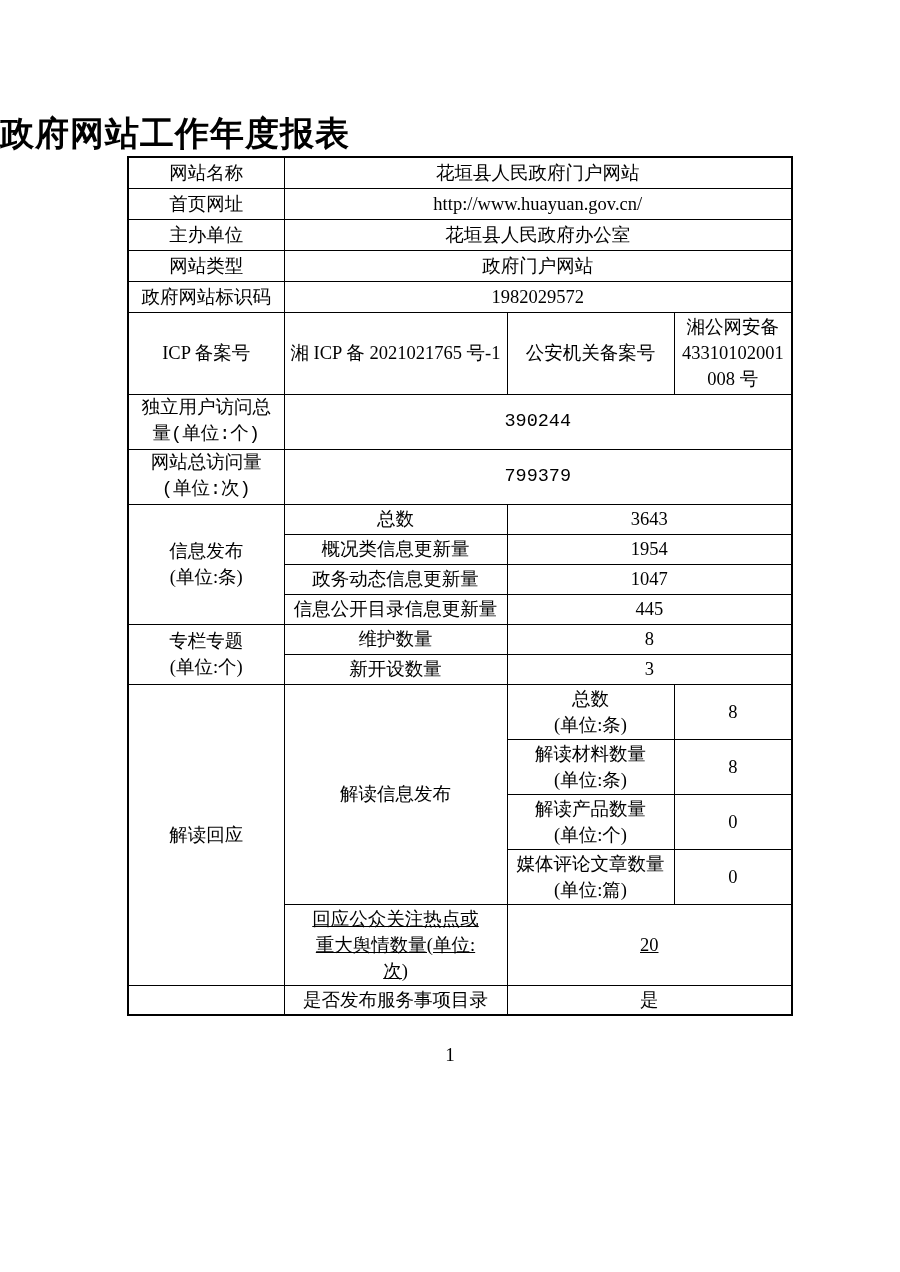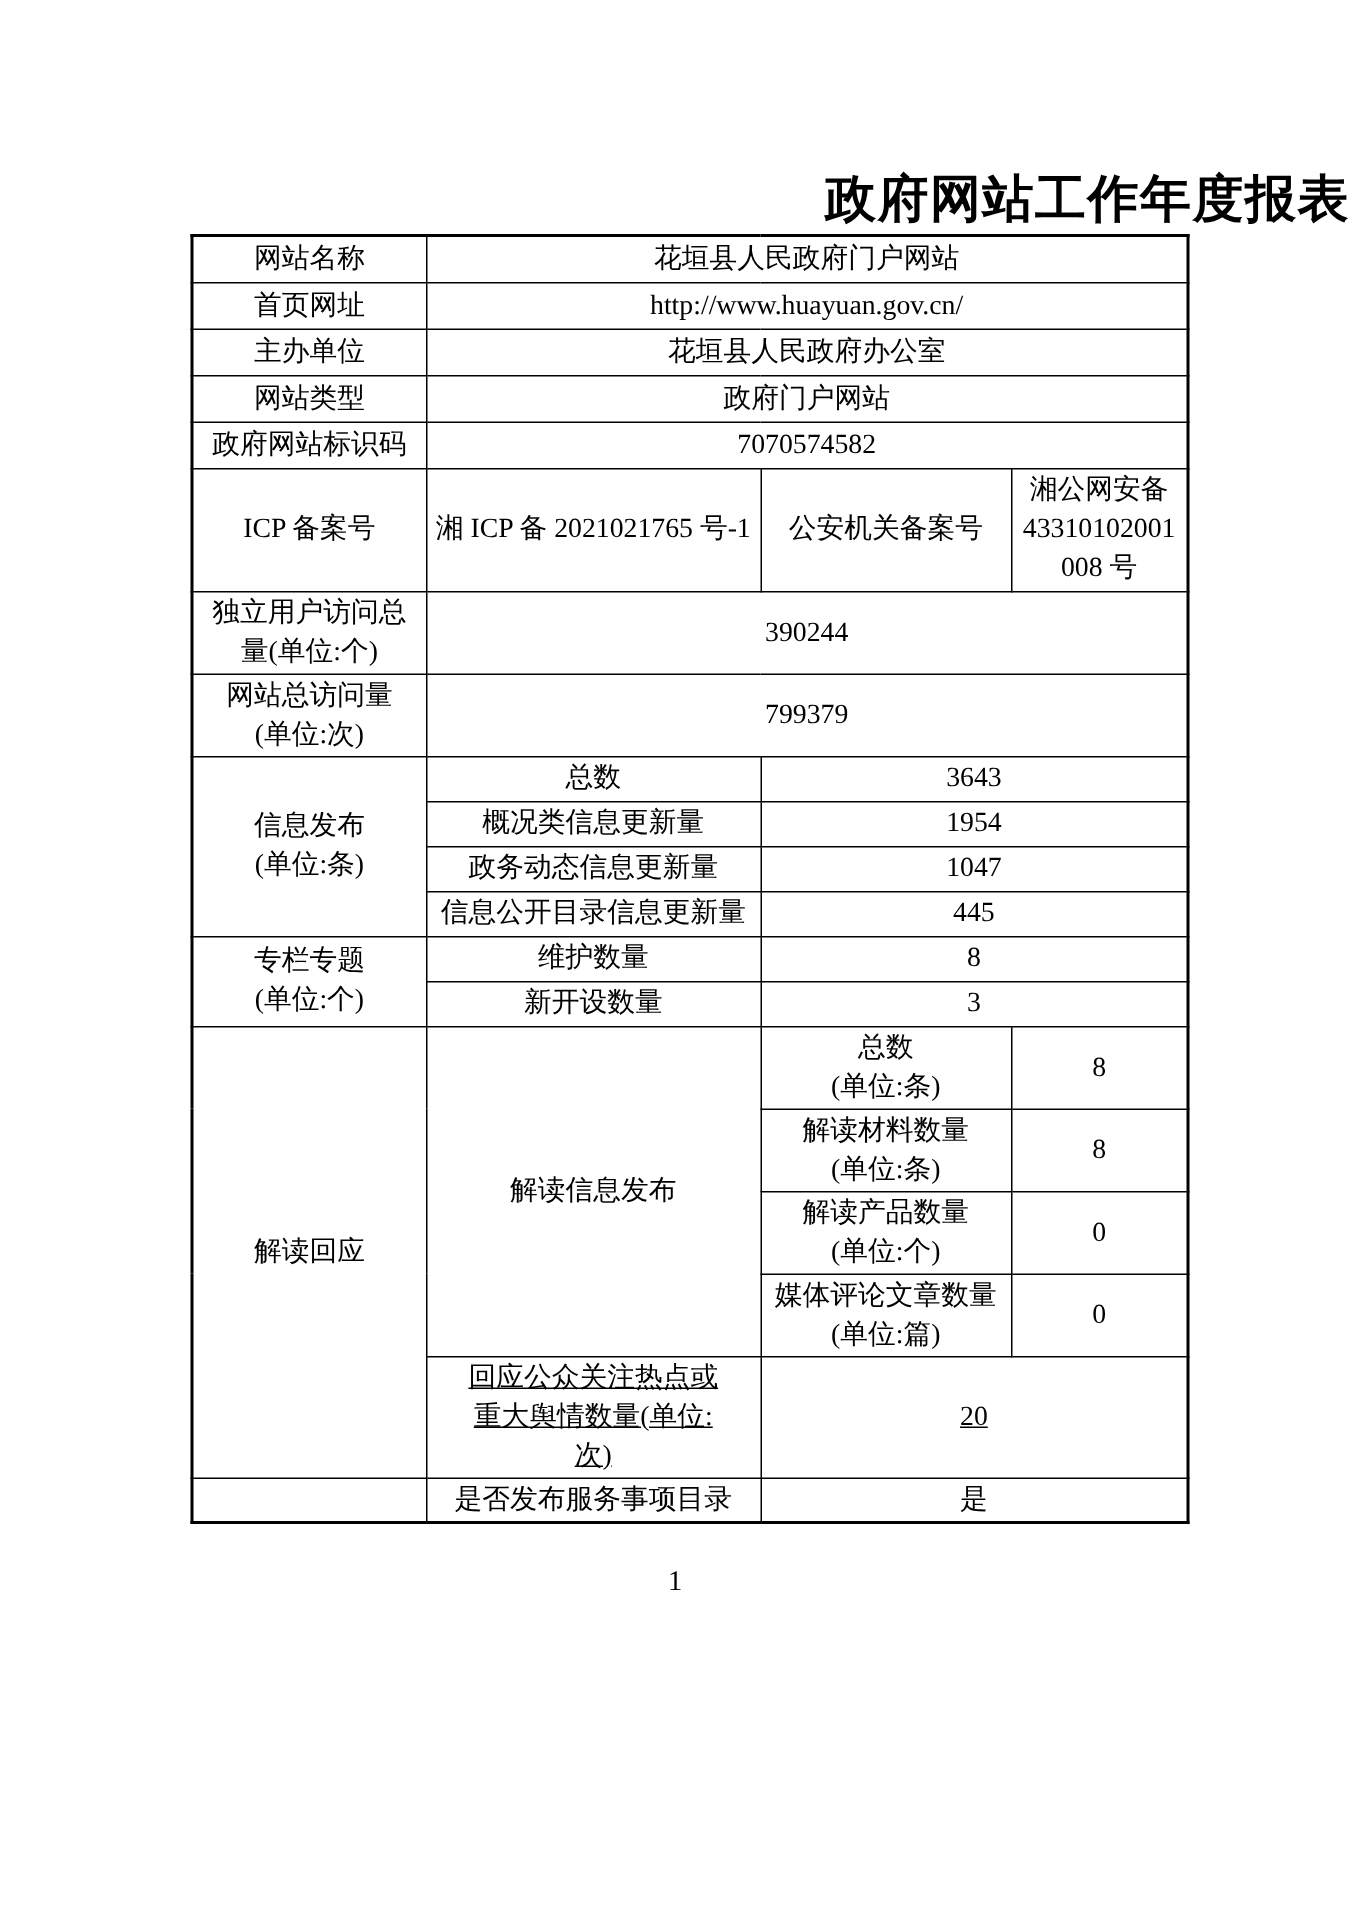--- a/index.html
+++ b/index.html
@@ -11,21 +11,21 @@
   }
   .page {
     position: relative;
     width: 900px; height: 1272px;
     background: #ffffff;
     box-sizing: border-box;
     overflow: hidden;
   }
   .doc-title {
     margin-top: 110px;
-    text-align: right;
+    text-align: left;
     font-family: "Liberation Sans", "DejaVu Sans", sans-serif;
     font-weight: bold;
     font-size: 34px;
     line-height: 46px;
     letter-spacing: 1px;
   }
   .doc-subtitle {
     margin-top: 28px;
     text-align: center;
     font-size: 19px;
@@ -51,21 +51,21 @@
     vertical-align: middle;
     font-size: 18.5px;
     line-height: 26px;
     padding: 1px 4px;
     white-space: pre-line;
     overflow: hidden;
     box-sizing: border-box;
   }
   tr.r31 { height: 31px; padding-left: 36px; }
   tr.r82 { height: 82px; }
-  tr.r55 { height: 55px; }
+  tr.r55 { height: 55px; font-family: Liberation Mono, monospace; }
   tr.r30 { height: 30px; }
   tr.r52 { height: 52px; }
   tr.r76 { height: 76px; text-decoration: underline; }
   tr.r42 { height: 28px; }
   .page-number {
     margin-top: 28px;
     text-align: center;
     font-size: 19px;
   }
 </style>
@@ -95,21 +95,21 @@
       <tr class="r31">
         <td>主办单位</td>
         <td colspan="3">花垣县人民政府办公室</td>
       </tr>
       <tr class="r31">
         <td>网站类型</td>
         <td colspan="3">政府门户网站</td>
       </tr>
       <tr class="r31">
         <td>政府网站标识码</td>
-        <td colspan="3">7070574582</td>
+        <td colspan="3">1982029572</td>
       </tr>
       <tr class="r82">
         <td>ICP 备案号</td>
         <td>湘 ICP 备 2021021765 号-1</td>
         <td>公安机关备案号</td>
         <td>湘公网安备
 43310102001
 008 号</td>
       </tr>
       <tr class="r55">

